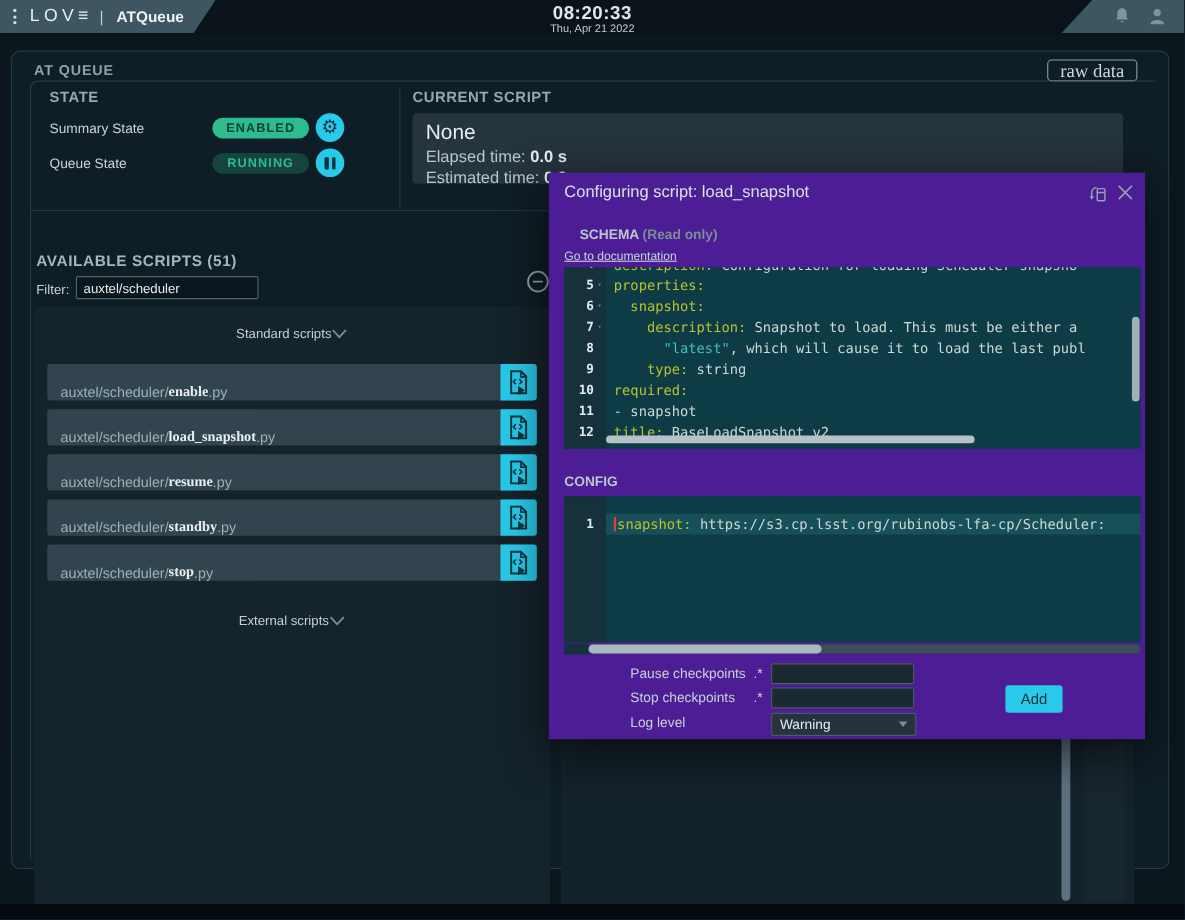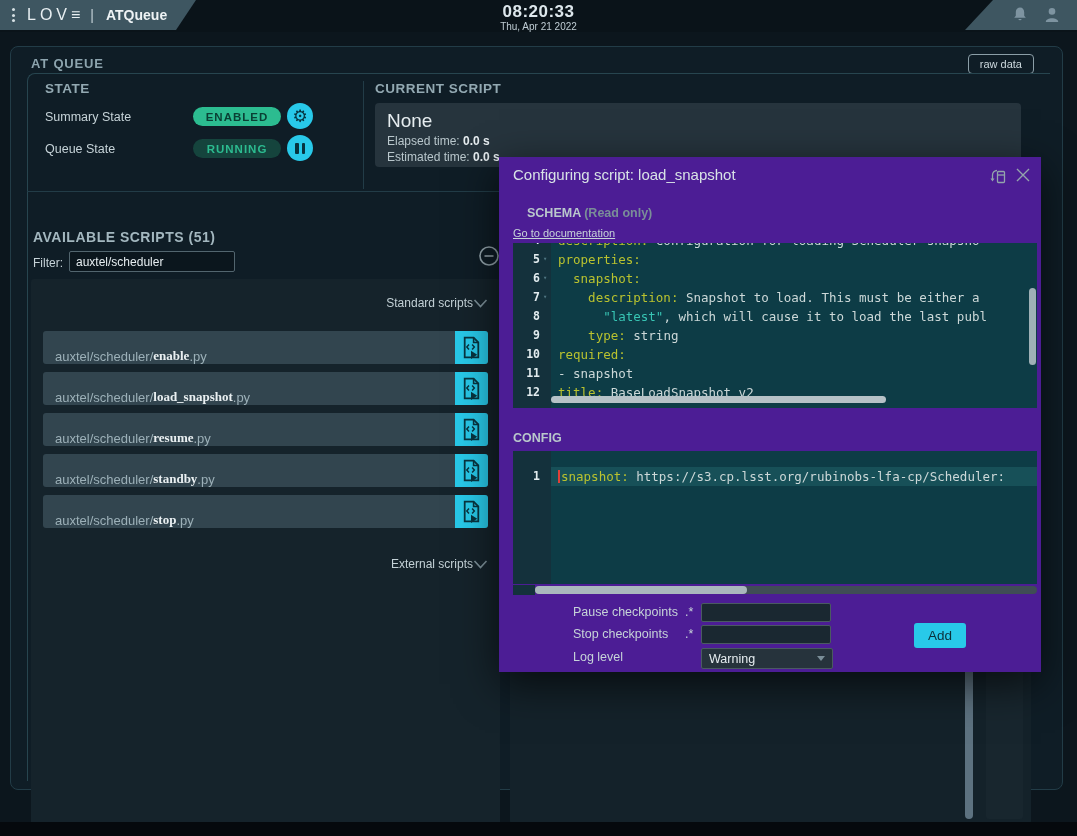--- a/index.html
+++ b/index.html
@@ -25,21 +25,21 @@
               display:flex; align-items:center; justify-content:flex-end; gap:14px; padding-right:16px; }
   .tb-icon { width:18px; height:18px; cursor:pointer; }
 
   
   .panel { position:absolute; left:10px; top:46px; width:1053px; height:744px;
            background:#0f1d26; border:1px solid #223c47; border-radius:8px; }
   .panel-title { position:absolute; left:20px; top:9px; color:#8da4ae; font-size:13px;
                  font-weight:700; letter-spacing:0.8px; }
   .rawdata-btn { position:absolute; right:28px; top:7px; height:20px; padding:0 11px;
                  background:transparent; border:1px solid #8b9ea7; border-radius:4px;
-                 color:#ccd8dd; font-size:11px; font-family:Liberation Sans, sans-serif; cursor:pointer; }
+                 color:#ccd8dd; font-size:17px; font-family:Liberation Serif, serif; cursor:pointer; }
   .fieldset { position:absolute; left:16px; top:26px; right:12px; bottom:8px;
               border-top:1px solid #27454f; border-left:1px solid #27454f;
               border-top-left-radius:8px; pointer-events:none; }
 
   .sec-title { color:#93a9b2; font-size:13.5px; font-weight:700; letter-spacing:0.5px; }
   .state-title { position:absolute; left:34px; top:34px; }
   .state-row-label { position:absolute; left:34px; color:#c6d3d8; font-size:12.5px; }
   .badge { position:absolute; left:182px; width:88px; height:19px; border-radius:10px;
            display:flex; align-items:center; justify-content:center;
            font-size:11.5px; font-weight:700; letter-spacing:1px; }
@@ -52,34 +52,34 @@
   .pause-glyph { display:flex; gap:3px; }
   .pause-glyph i { width:3.5px; height:11px; background:#06333e; border-radius:1px; }
 
   .vdiv { position:absolute; left:352px; top:34px; height:108px; width:1px; background:#223c47; }
   .hdiv { position:absolute; left:16px; right:46px; top:144px; height:1px; background:#223c47; }
 
   .cs-title { position:absolute; left:364px; top:34px; }
   .cs-card { position:absolute; left:364px; top:56px; width:646px; height:64px;
              background:#26343d; border-radius:4px; padding:7px 12px; }
   .cs-name { color:#e6edf0; font-size:19px; }
-  .cs-line { color:#b9c7cc; font-size:12px; margin-top:2px; }
+  .cs-line { color:#b9c7cc; font-size:15px; margin-top:2px; }
   .cs-line b { color:#e6edf0; }
 
   .avail-title { position:absolute; left:22px; top:182px; color:#a3b7bf; font-size:14px;
                  font-weight:700; letter-spacing:0.5px; }
   .filter-label { position:absolute; left:22px; top:209px; color:#c6d3d8; font-size:12px; }
   .filter-input { position:absolute; left:58px; top:204px; width:166px; height:21px;
                   background:#0b161d; border:1px solid #52656e; border-radius:2px;
                   color:#e6edf0; font-size:12px; padding:0 6px; font-family:inherit; }
   .collapse-icon { position:absolute; left:467px; top:198px; cursor:pointer; }
 
   .scripts-box { position:absolute; left:20px; top:232px; width:469px; height:546px;
                  background:#15232b; border-radius:3px; padding:14px 12px 0 12px; }
-  .group-head { display:flex; align-items:center; justify-content:flex-end;
+  .group-head { display:flex; align-items:center; justify-content:center;
                 color:#c3d1d6; font-size:12px; cursor:pointer; height:20px; }
   .group-head.ext { margin-top:26px; }
   .script-list { margin-top:18px; }
   .script-row { position:relative; height:33px; background:#32454f; border-radius:3px;
                 margin-bottom:8px; display:flex; align-items:flex-end; padding:0 44px 0 12px;
                 font-size:13px; cursor:pointer; white-space:nowrap; }
   .s-path, .s-ext { color:#9cb0b8; }
   .s-name { color:#e9eff1; font-weight:700;font-family:Liberation Serif, serif; }
   .launch { position:absolute; right:0; top:0; width:33px; height:33px; background:#28c9e9;
             border-radius:0 3px 3px 0; display:flex; align-items:center; justify-content:center;

